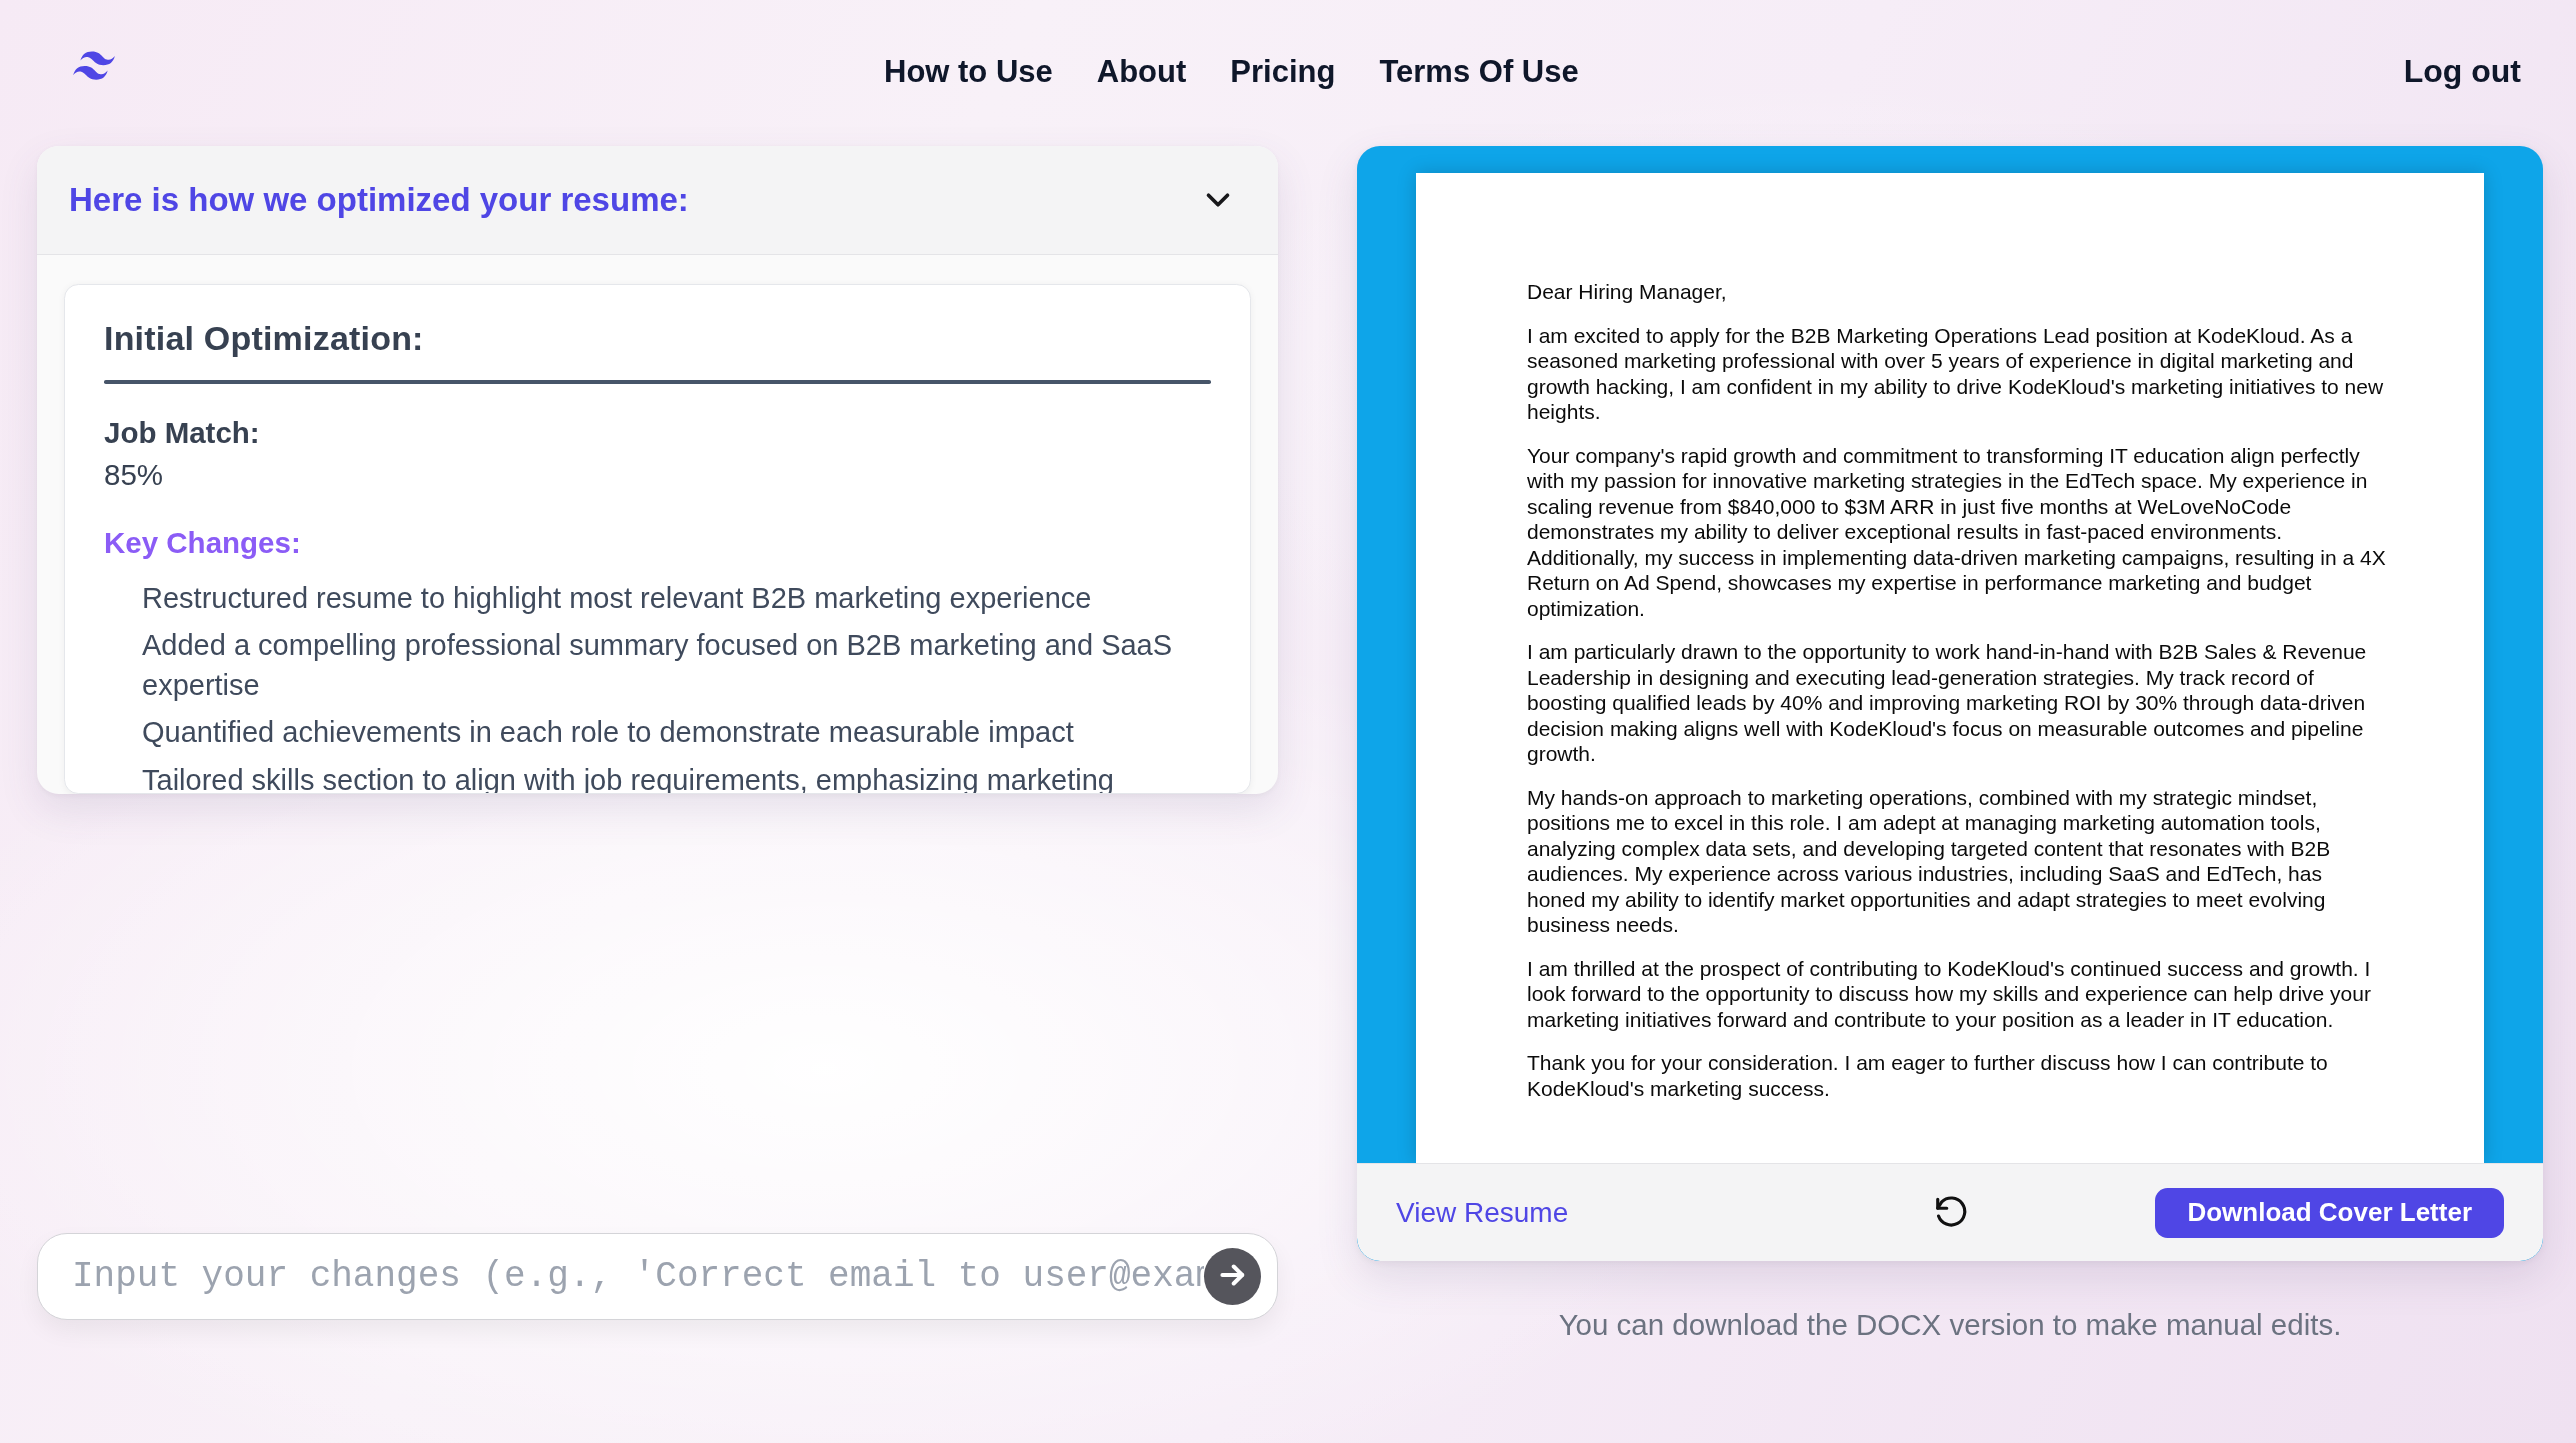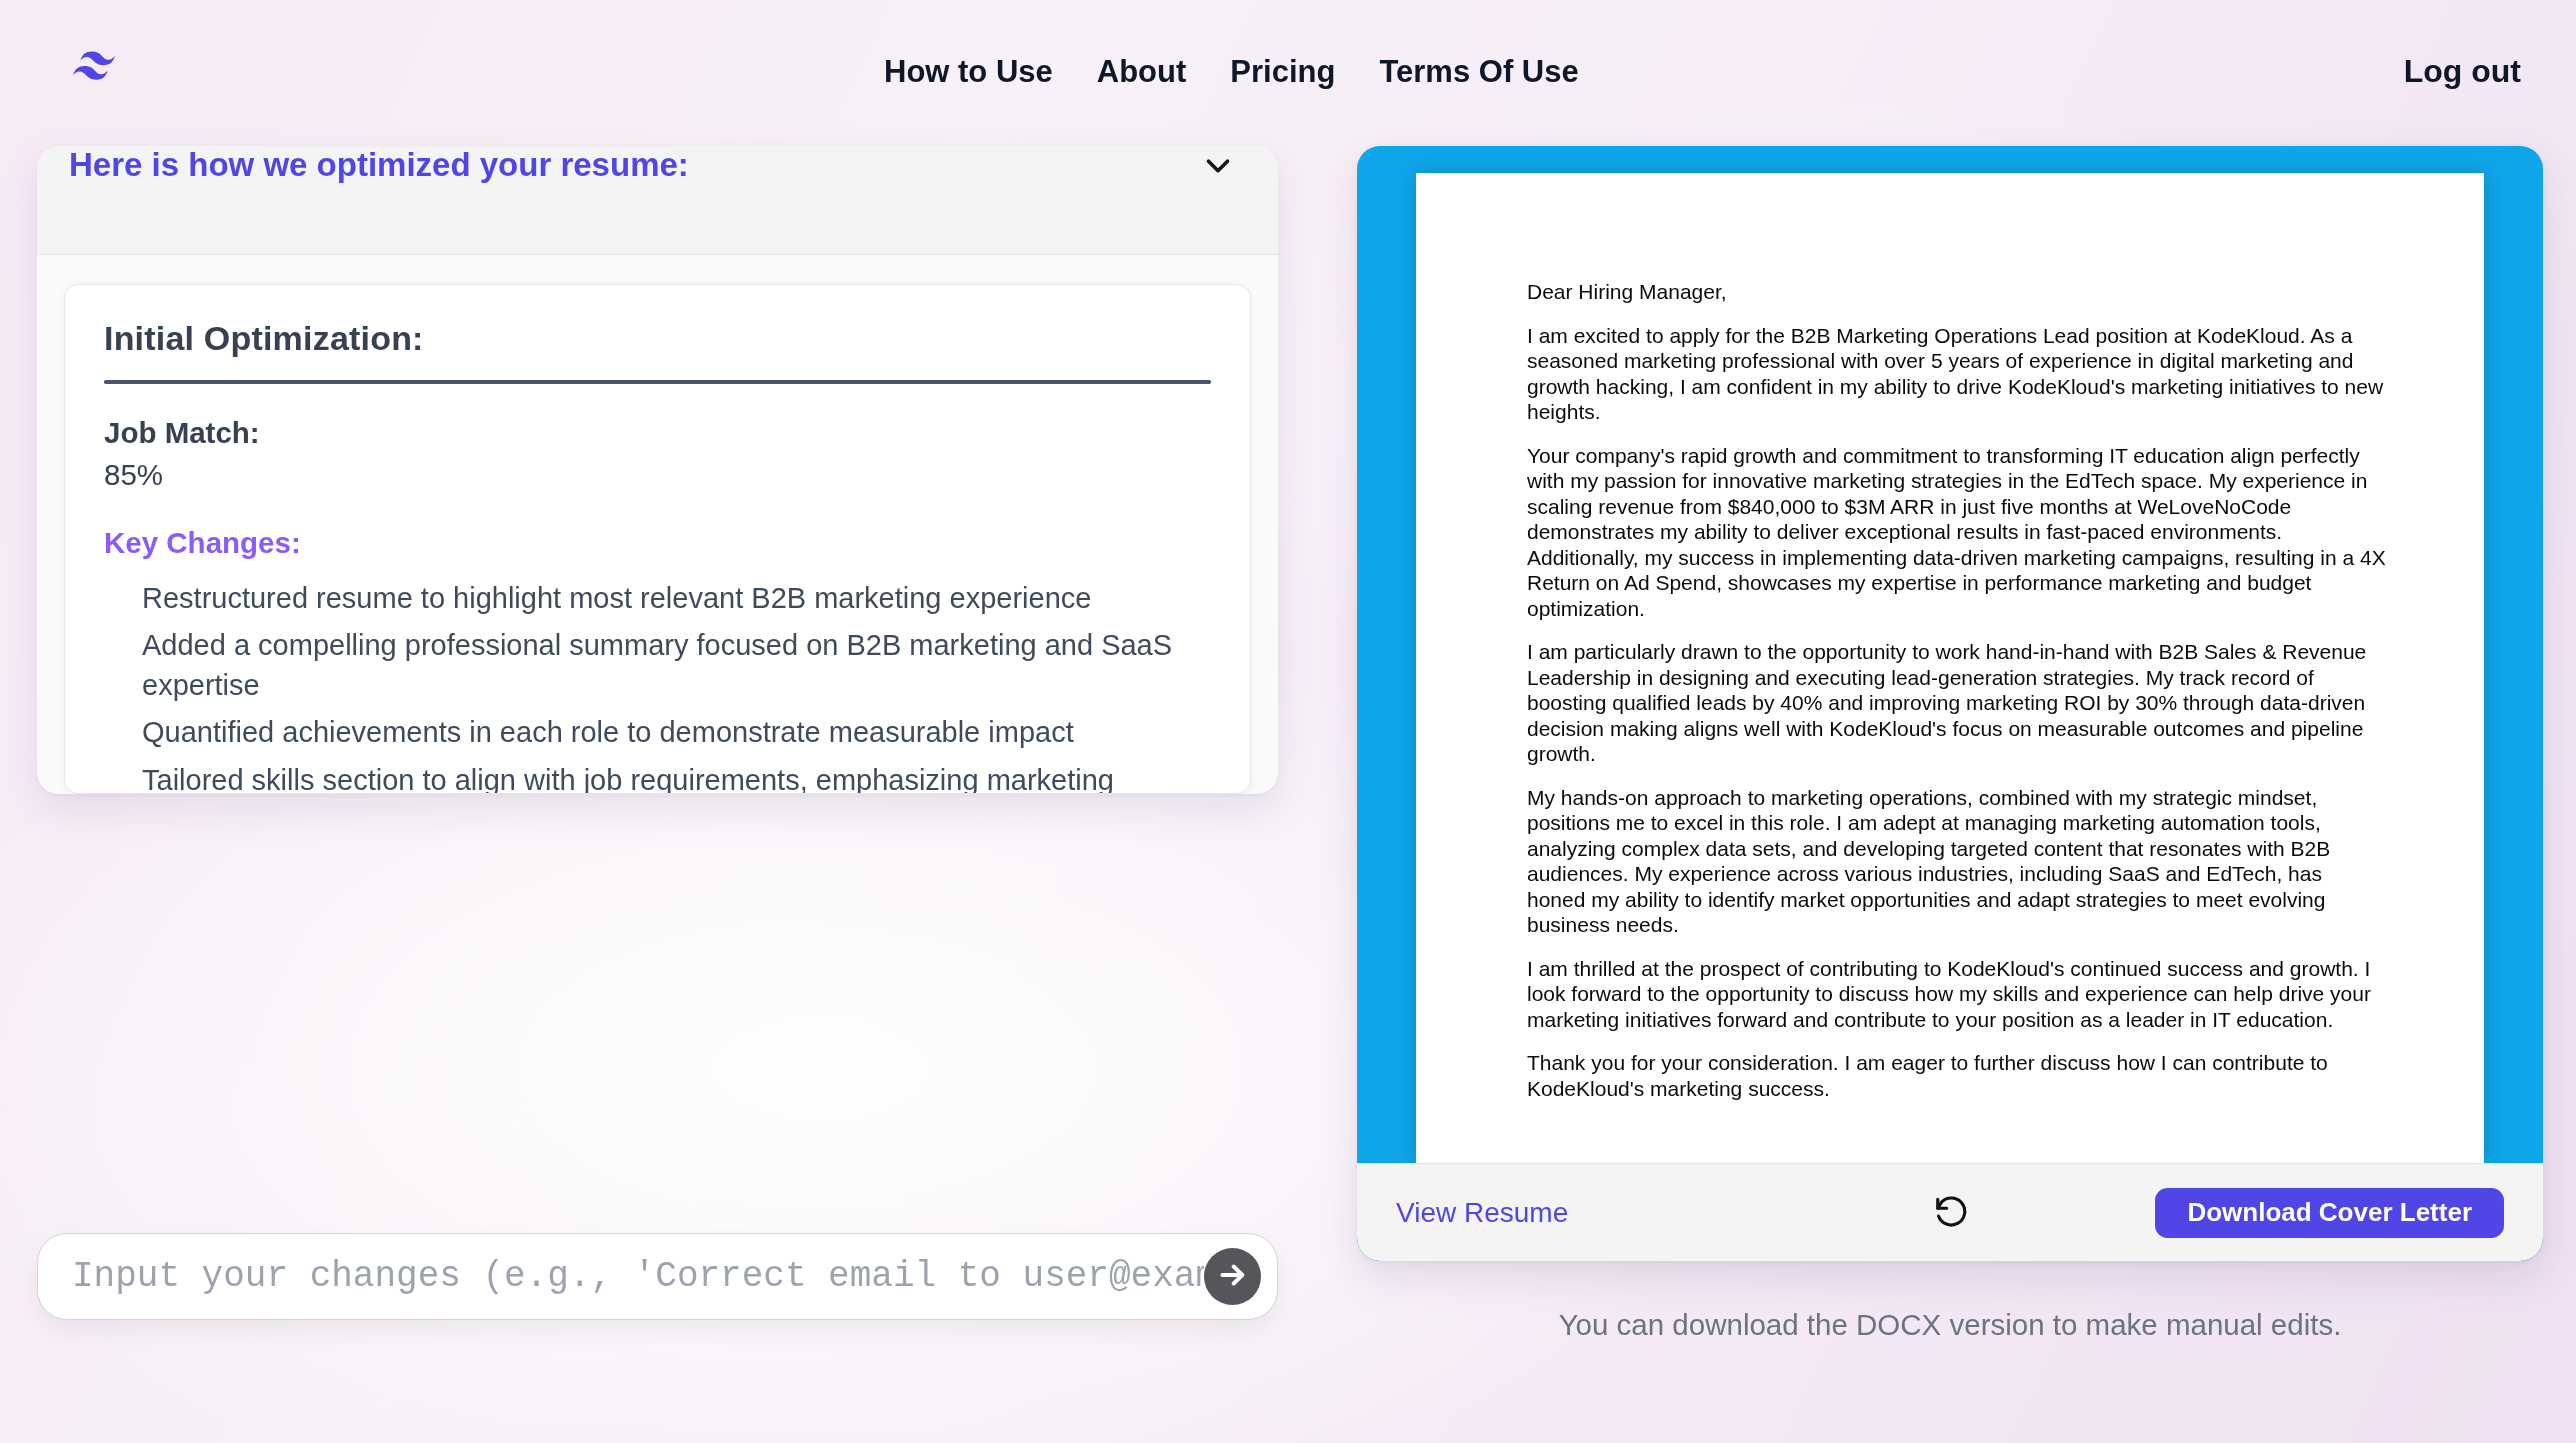--- a/index.html
+++ b/index.html
@@ -24,21 +24,21 @@
 
   
   .left-panel {
     position:absolute; left:37px; top:146px; width:1241px; height:648px;
     background:#fafafa; border-radius:21.5px; overflow:hidden;
     box-shadow:0 16px 39px rgba(90,70,120,0.12), 0 1.8px 5.4px rgba(0,0,0,0.04);
     display:flex; flex-direction:column;
   }
   .panel-header {
     flex:none; height:109px; background:#f4f4f5; border-bottom:1.8px solid #e4e4e7;
-    display:flex; justify-content:space-between;
+    display:flex; align-items:center; justify-content:space-between;
     padding:0 41px 0 32px; cursor:pointer;
   }
   .panel-title { font-size:33px; font-weight:bold; color:#4f46e5; }
   .chev { width:39px; height:39px; display:flex; align-items:center; justify-content:center; cursor:pointer; }
   .panel-body { flex:1; padding:29px 27px 0; overflow:hidden; }
   .opt-card {
     background:#ffffff; border:1.8px solid #e5e7eb; border-radius:14.3px;
     padding:34px 39px; height:100%; overflow:hidden;
     box-shadow:0 1.8px 7.2px rgba(0,0,0,0.05);
   }

